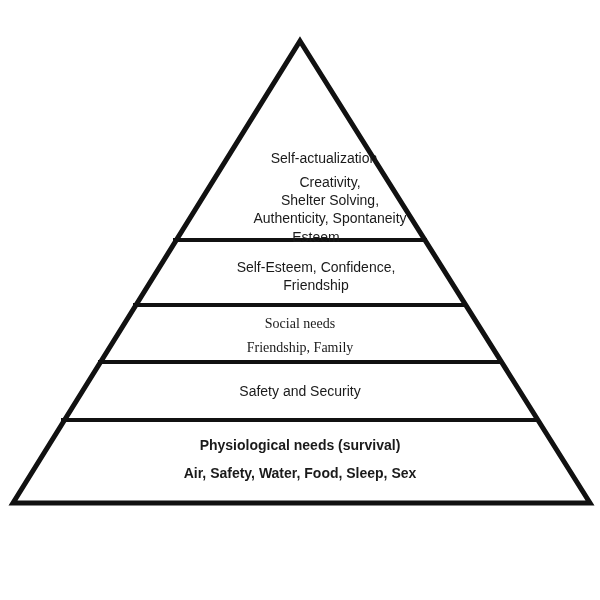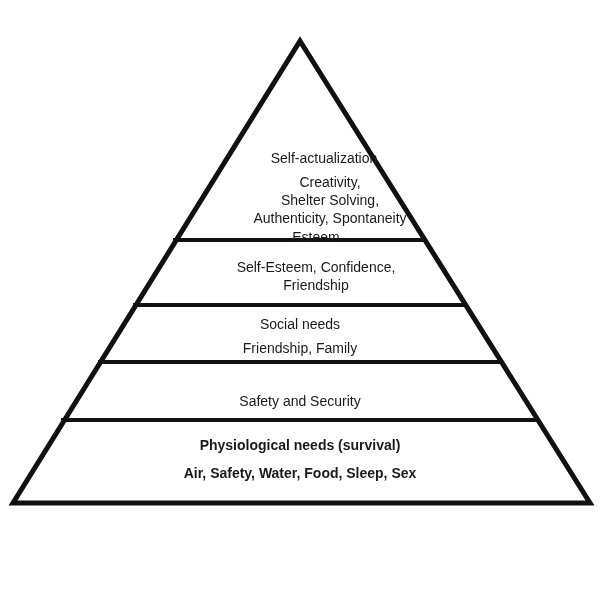--- a/index.html
+++ b/index.html
@@ -29,23 +29,23 @@
     font-size: 14px;
     line-height: 18px;
     color: #1a1a1a;
   }
   .lvl .title { line-height: 18px; }
   .lvl .detail { line-height: 18px; }
   .lvl1 { top: 149px; margin-left: 24px; }
   .lvl1 .details { margin-top: 6px; padding-left: 12px; }
   .lvl2 { top: 228px; padding-left: 16px; }
   .lvl2 .details { margin-top: 12px; }
-  .lvl3 { top: 315px; }
+  .lvl3 { top: 315px; font-family: Liberation Serif, serif; }
   .lvl3 .details { margin-top: 6px; }
-  .lvl4 { top: 392px; }
+  .lvl4 { top: 382px; }
   .lvl5 { top: 436px; font-weight: bold; }
   .lvl5 .details { margin-top: 10px; }
 </style>
 </head>
 <body>
 
 <div class="canvas">
 
   <svg width="600" height="600" viewBox="0 0 600 600" aria-hidden="true">
     <polygon points="300,41 590,503 13,503" fill="none" stroke="#111111" stroke-width="5" stroke-linejoin="miter"></polygon>

